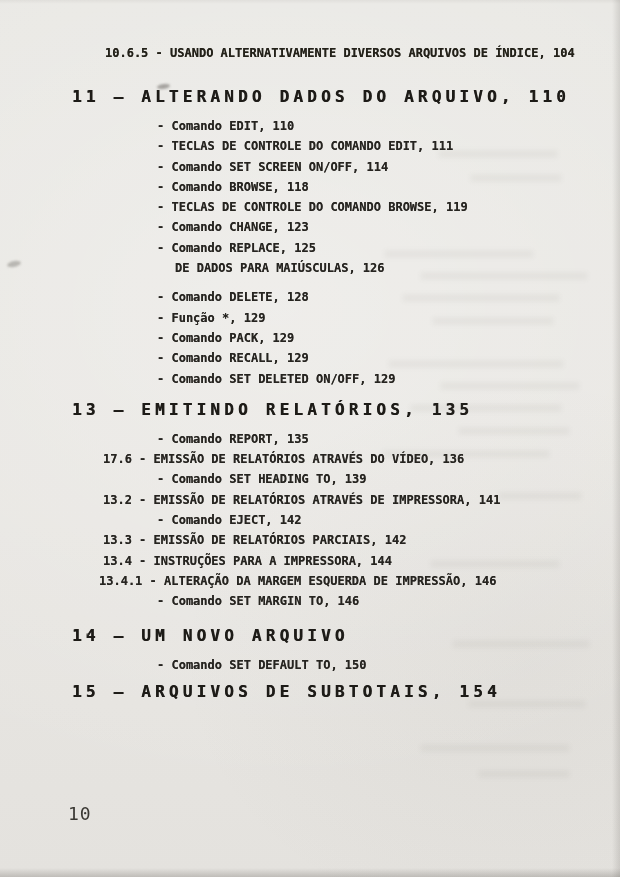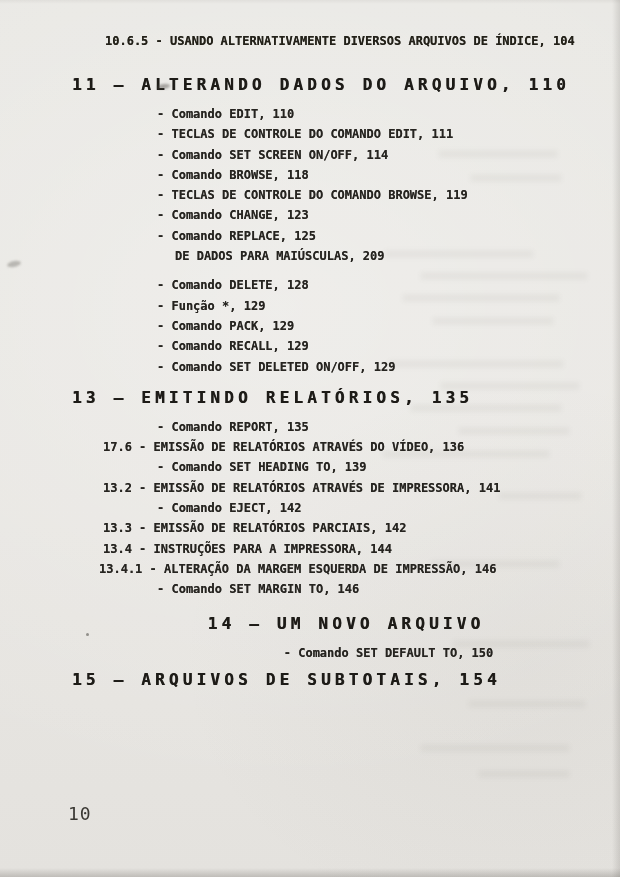--- a/index.html
+++ b/index.html
@@ -17,31 +17,31 @@
     color:#2b2925;
   }
   
   .edge-right{position:absolute;top:0;right:0;width:8px;height:100%;
     background:linear-gradient(90deg,rgba(60,55,50,0) 0%,rgba(60,55,50,0.14) 100%);}
   .edge-bottom{position:absolute;left:0;bottom:0;width:100%;height:9px;
     background:linear-gradient(180deg,rgba(60,55,50,0) 0%,rgba(60,55,50,0.22) 100%);}
   .edge-top{position:absolute;left:0;top:0;width:100%;height:4px;
     background:linear-gradient(180deg,rgba(60,55,50,0.06),rgba(60,55,50,0));}
 
-  .toc{position:absolute;left:0;top:4px;width:620px;padding-top:27px;}
+  .toc{position:absolute;left:0;top:16px;width:620px;padding-top:27px;}
   .line{white-space:pre;}
   .lead{
     padding-left:105px;font-size:12px;font-weight:bold;line-height:21px;
     color:#232119;text-shadow:0 0 0.5px rgba(35,33,25,0.8);
   }
   .section{margin:0;}
   .section:nth-child(1){margin-top:22px;}
   .section:nth-child(2){margin-top:3px;}
   .section:nth-child(3){margin-top:10px;}
-  .section:nth-child(4){margin-top:13px;text-align:center;}
+  .section:nth-child(4){margin-top:13px;}
   .section:nth-child(5){margin-top:6px;}
   .stitle-line{
     padding-left:72px;font-size:16px;font-weight:bold;letter-spacing:4.2px;
     line-height:21px;color:#1d1b17;white-space:pre;
     text-shadow:0.4px 0 0 rgba(29,27,23,0.9);
   }
   .stitle-cont{padding-left:175px;}
   .entries{margin-top:9px;}
   .entry{
     font-size:12px;font-weight:bold;line-height:20.3px;white-space:pre;
@@ -79,21 +79,21 @@
         <div class="section">
           <div class="stitle-line">11 — ALTERANDO DADOS DO ARQUIVO, 110</div>
           <div class="entries">
             <div class="line entry item">- Comando EDIT, 110</div>
             <div class="line entry item">- TECLAS DE CONTROLE DO COMANDO EDIT, 111</div>
             <div class="line entry item">- Comando SET SCREEN ON/OFF, 114</div>
             <div class="line entry item">- Comando BROWSE, 118</div>
             <div class="line entry item">- TECLAS DE CONTROLE DO COMANDO BROWSE, 119</div>
             <div class="line entry item">- Comando CHANGE, 123</div>
             <div class="line entry item">- Comando REPLACE, 125</div>
-            <div class="line entry cont">DE DADOS PARA MAIÚSCULAS, 209</div>
+            <div class="line entry cont">DE DADOS PARA MAIÚSCULAS, 126</div>
           </div>
         </div>
         <div class="section">
           <div class="entries">
             <div class="line entry item">- Comando DELETE, 128</div>
             <div class="line entry item">- Função *, 129</div>
             <div class="line entry item">- Comando PACK, 129</div>
             <div class="line entry item">- Comando RECALL, 129</div>
             <div class="line entry item">- Comando SET DELETED ON/OFF, 129</div>
           </div>

